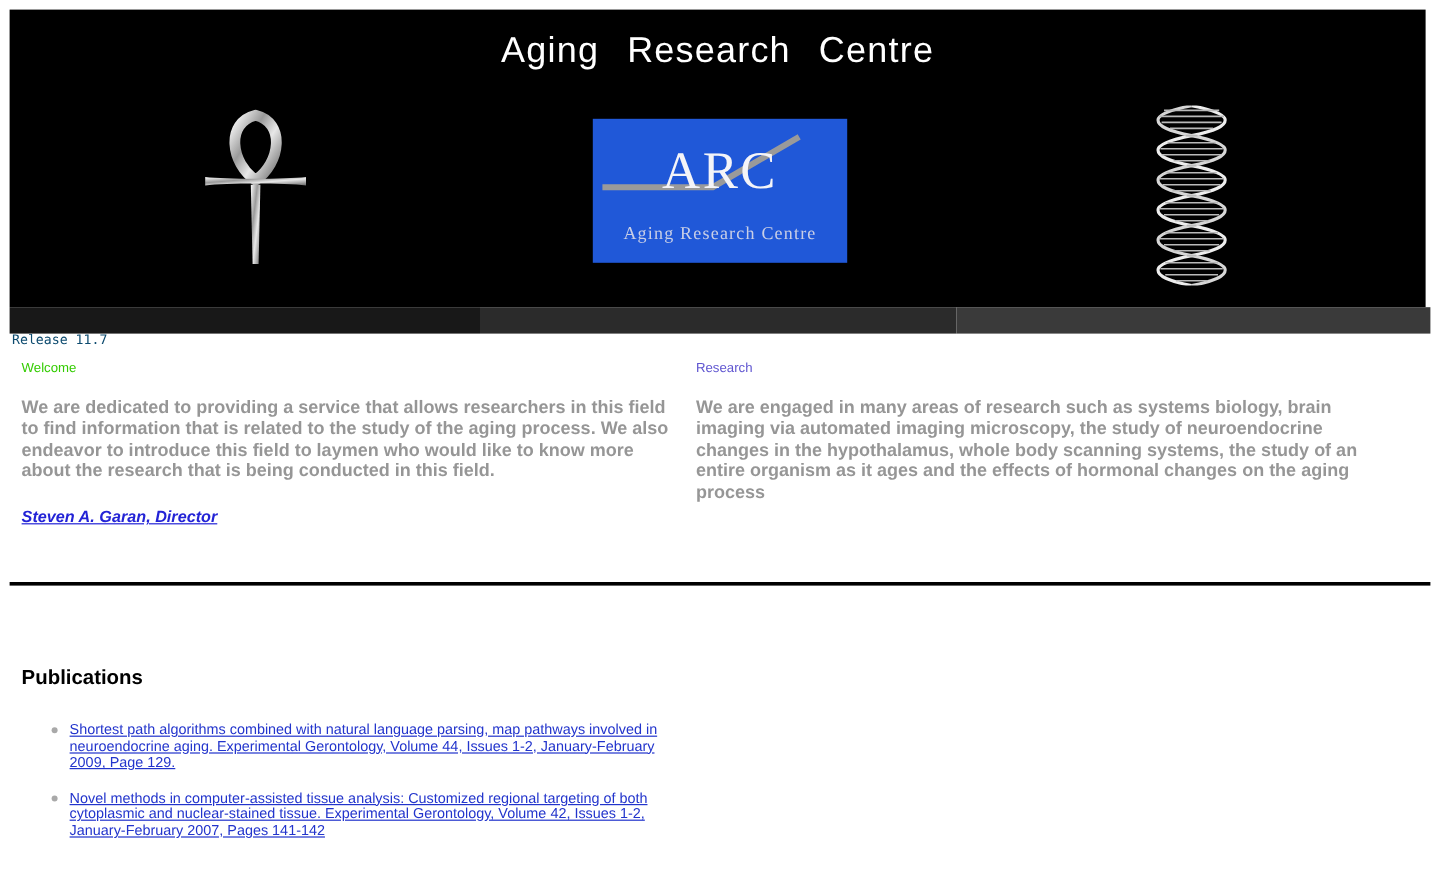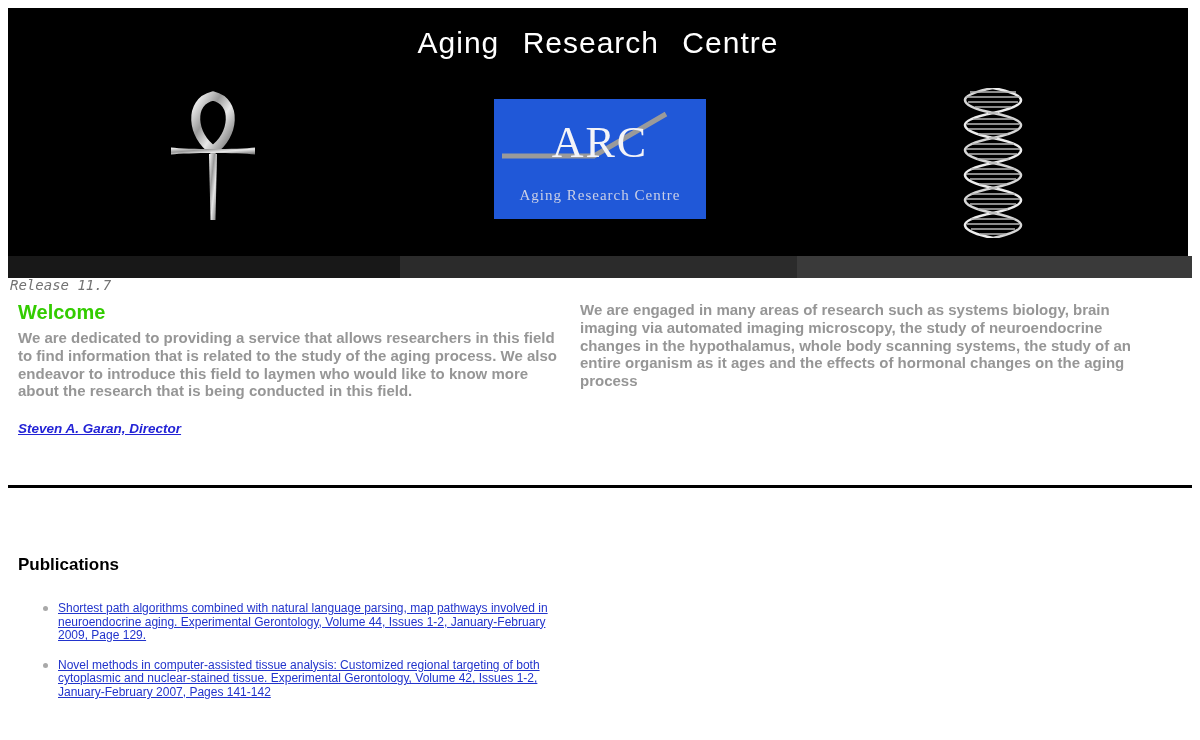--- a/index.html
+++ b/index.html
@@ -29,27 +29,27 @@
     position:absolute;left:0;top:88px;width:100%;text-align:center;
     font-family:"Liberation Serif",serif;font-size:15px;color:#c9cfe6;letter-spacing:1px;
   }
   
   .loading-bar{position:absolute;left:8px;top:256px;width:1184px;height:22px;display:flex;}
   .loading-bar .seg1{width:392px;height:100%;background:#181818;}
   .loading-bar .seg2{width:397px;height:100%;background:#2b2b2b;}
   .loading-bar .seg3{width:395px;height:100%;background:#3a3a3a;}
   .release{
     position:absolute;left:10px;top:277px;
-    font-family:"DejaVu Sans Mono",monospace;font-size:14px;color:#737373;font-style:italic;
+    font-family:"DejaVu Sans Mono",monospace;font-size:11px;color:#0c4a6e;
   }
   
   .intro-col{position:absolute;top:301px;}
   .intro-col.left{left:18px;width:542px;}
   .intro-col.right{left:580px;width:560px;}
-  .intro-heading{font-size:20px;font-weight:bold;margin:0 0 5px 0;}
+  .intro-heading{font-size:11px;font-weight:normal;margin:0 0 18px 0;}
   .intro-heading.welcome{color:#33cc00;}
   .intro-heading.research{color:#5f55d0;}
   .intro-body{
     margin:0;font-size:15px;font-weight:bold;color:#969696;line-height:17.8px;
   }
   .director-link{
     display:inline-block;margin-top:21px;
     font-size:13.5px;font-weight:bold;font-style:italic;
     color:#2323d6;text-decoration:underline;cursor:pointer;
   }
@@ -114,20 +114,21 @@
   </div>
   <div class="release">Release 11.7</div>
 
   <div class="intro-col left">
     <h2 class="intro-heading welcome">Welcome</h2>
     <p class="intro-body">We are dedicated to providing a service that allows researchers in this field to find information that is related to the study of the aging process. We also endeavor to introduce this field to laymen who would like to know more about the research that is being conducted in this field.</p>
     <a class="director-link">Steven A. Garan, Director</a>
   </div>
 
   <div class="intro-col right">
+    <h2 class="intro-heading research">Research</h2>
     <p class="intro-body">We are engaged in many areas of research such as systems biology, brain imaging via automated imaging microscopy, the study of neuroendocrine changes in the hypothalamus, whole body scanning systems, the study of an entire organism as it ages and the effects of hormonal changes on the aging process</p>
   </div>
 
   <div class="divider"></div>
 
   <h2 class="pubs-heading">Publications</h2>
 
   <ul class="pub-list left">
     <li>
       <span class="bullet"></span>

